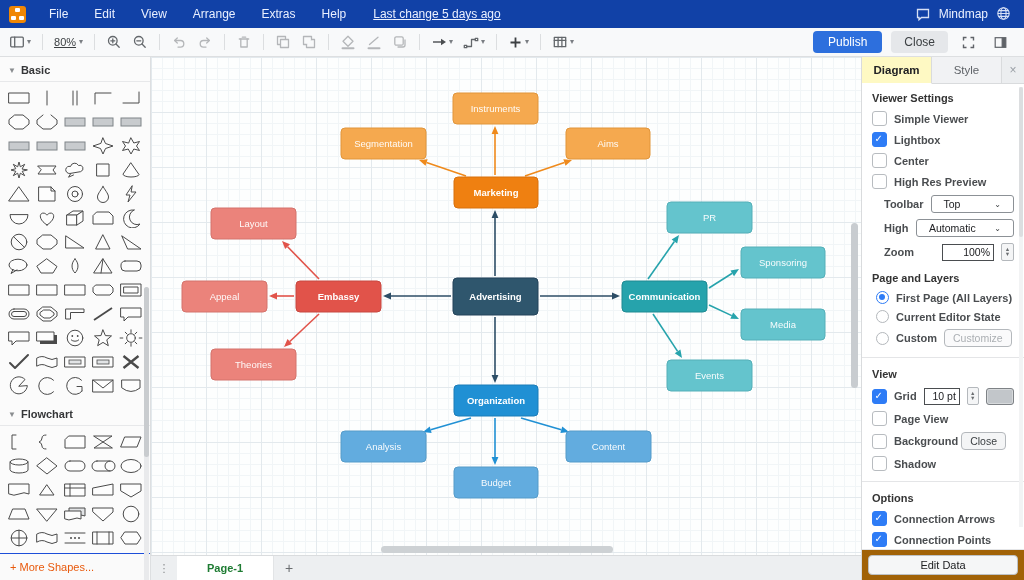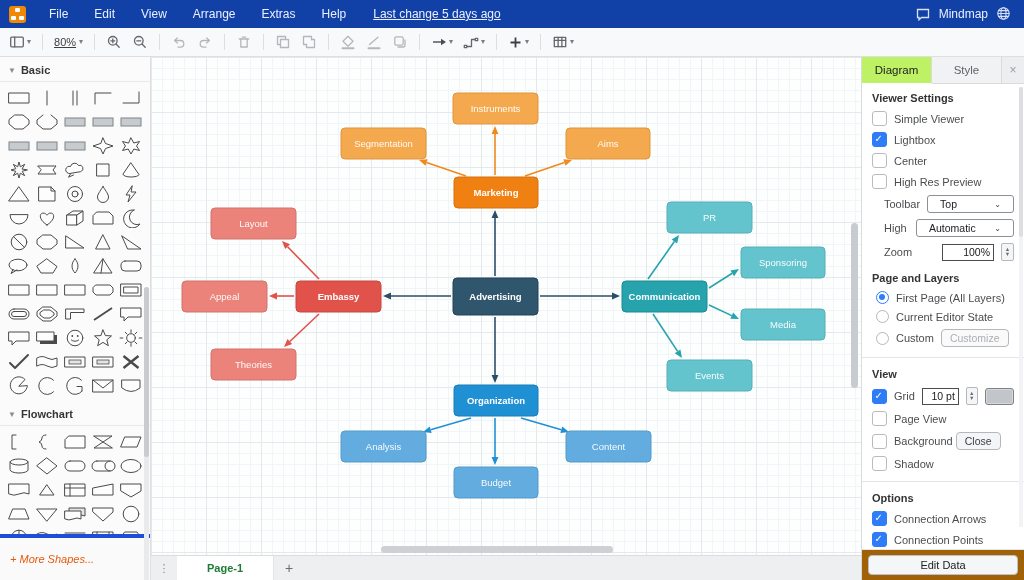--- a/index.html
+++ b/index.html
@@ -48,21 +48,21 @@
   .sec-head{display:flex;align-items:center;gap:5px;font-size:11px;font-weight:bold;color:#353638;
     padding:7px 8px 5px 8px;border-bottom:1px solid #E7E8EA;cursor:pointer;}
   .sec-head .tri{font-size:8px;color:#8A8D90;}
   .shape-grid{display:grid;grid-template-columns:repeat(5,1fr);padding:4px 5px;row-gap:1px;}
   .shape-cell{width:27px;height:23px;display:flex;align-items:center;justify-content:center;cursor:grab;}
   .shape-cell svg{display:block;}
   .sidebar-scrollbar{position:absolute;right:1px;top:230px;width:5px;height:320px;
     background:#E9EAEC;border-radius:3px;}
   .sidebar-scrollbar i{display:block;width:5px;height:170px;background:#C9CCCF;border-radius:3px;}
   .more-shapes{flex:0 0 auto;height:26px;display:flex;align-items:center;gap:4px;
-    padding:8px 10px;font-size:11px;color:#E8590C;border-top:4px solid #1d4ed8;background:#FAFAFA;cursor:pointer;font-style:italic;}
+    padding:0 10px;font-size:11px;color:#E8590C;border-top:1px solid #1d4ed8;background:#FAFAFA;cursor:pointer;}
 
   
   .canvas-col{flex:1;position:relative;min-width:0;}
   .canvas{position:absolute;left:0;right:0;top:0;bottom:24px;background-color:#FDFEFE;
     background-image:
       linear-gradient(#E3E9ED 1px,transparent 1px),
       linear-gradient(90deg,#E3E9ED 1px,transparent 1px),
       linear-gradient(#F1F5F7 1px,transparent 1px),
       linear-gradient(90deg,#F1F5F7 1px,transparent 1px);
     background-size:55px 55px,55px 55px,11px 11px,11px 11px;overflow:hidden;}
@@ -82,28 +82,28 @@
     color:#1F7C33;font-weight:bold;cursor:pointer;border-right:1px solid #E2E4E6;}
   .pb-add{width:30px;display:flex;align-items:center;justify-content:center;color:#6A6D70;
     font-size:14px;cursor:pointer;}
 
   
   .format{width:162px;flex:0 0 auto;background:#FFFFFF;border-left:1px solid #D9DBDD;
     position:relative;font-size:11px;color:#474A4D;}
   .fp-tabs{display:flex;height:26px;background:#ECEEF0;border-bottom:1px solid #D9DBDD;align-items:stretch;}
   .fp-tab{flex:1;display:flex;align-items:center;justify-content:center;font-size:11.5px;
     color:#5F6368;cursor:pointer;border-right:1px solid #D9DBDD;background:#F1F2F4;}
-  .fp-tab.active{background:#bef264;color:#202124;border-bottom:1px solid #fff;margin-bottom:-1px;}
+  .fp-tab.active{background:#fef9c3;color:#202124;border-bottom:1px solid #fff;margin-bottom:-1px;font-weight:bold;}
   .fp-x{width:22px;display:flex;align-items:center;justify-content:center;color:#9AA0A6;
     font-size:12px;cursor:pointer;}
   .fp-body{position:absolute;top:27px;left:0;right:0;bottom:30px;overflow:hidden;padding:0 0 4px 0;}
   .fp-sec-title{font-weight:bold;color:#333;padding:8px 10px 4px 10px;font-size:11px;}
   .frow{display:flex;align-items:center;gap:7px;padding:3px 10px;}
   .frow.indent{padding-left:22px;}
-  .frow .lbl{color:#4A4D50;}
+  .frow .lbl{color:#4A4D50;font-weight:bold;}
   .frow .grow{flex:1;}
   .cb{width:13px;height:13px;border:1px solid #B8BCC0;border-radius:3px;background:#fff;
     flex:0 0 auto;position:relative;cursor:pointer;}
   .cb.on{background:#2E7CF6;border-color:#2E7CF6;}
   .cb.on::after{content:"✓";position:absolute;left:1.5px;top:0px;color:#fff;font-size:10px;font-weight:bold;}
   .rad{width:13px;height:13px;border:1.5px solid #B4B8BC;border-radius:50%;background:#fff;
     flex:0 0 auto;position:relative;cursor:pointer;box-sizing:border-box;}
   .rad.on{border-color:#2E7CF6;}
   .rad.on::after{content:"";position:absolute;left:2px;top:2px;width:6px;height:6px;
     border-radius:50%;background:#2E7CF6;}
@@ -328,20 +328,40 @@
             <svg width="16" height="16">
               <g fill="none" stroke="#63676B" stroke-width="1.3" stroke-linecap="round" stroke-linejoin="round">
                 <rect x="2.3" y="3.3" width="11.4" height="9.4"></rect>
                 <path d="M2.3 6.4h11.4M6.1 3.3v9.4M9.9 3.3v9.4"></path>
               </g>
             </svg>
           </span>
           <span class="caret">▾</span>
       </span>
     </div>
+    <div class="tb-right">
+      <span class="btn-publish">Publish</span>
+      <span class="btn-close">Close</span>
+      <span class="tb-btn">
+          <svg width="15" height="15">
+            <g stroke="#5F6368" stroke-width="1.4" fill="none">
+              <path d="M2.5 5.5v-3h3M9.5 2.5h3v3M12.5 9.5v3h-3M5.5 12.5h-3v-3"></path>
+            </g>
+          </svg>
+        </span>
+      <span class="tb-btn">
+          <svg width="15" height="15">
+            <g stroke="#5F6368" stroke-width="1.2" fill="none">
+              <rect x="2.2" y="2.7" width="10.6" height="9.6"></rect>
+              <path d="M9.2 2.7v9.6"></path>
+              <rect x="9.2" y="2.7" width="3.6" height="9.6" fill="#5F6368" stroke="none"></rect>
+            </g>
+          </svg>
+        </span>
+    </div>
   </div>
 
   <div class="main">
 
     <aside class="sidebar">
       <div class="shapes-scroll">
         <div class="sec-head">
           <span class="tri">▼</span>
           <span>Basic</span>
         </div>

